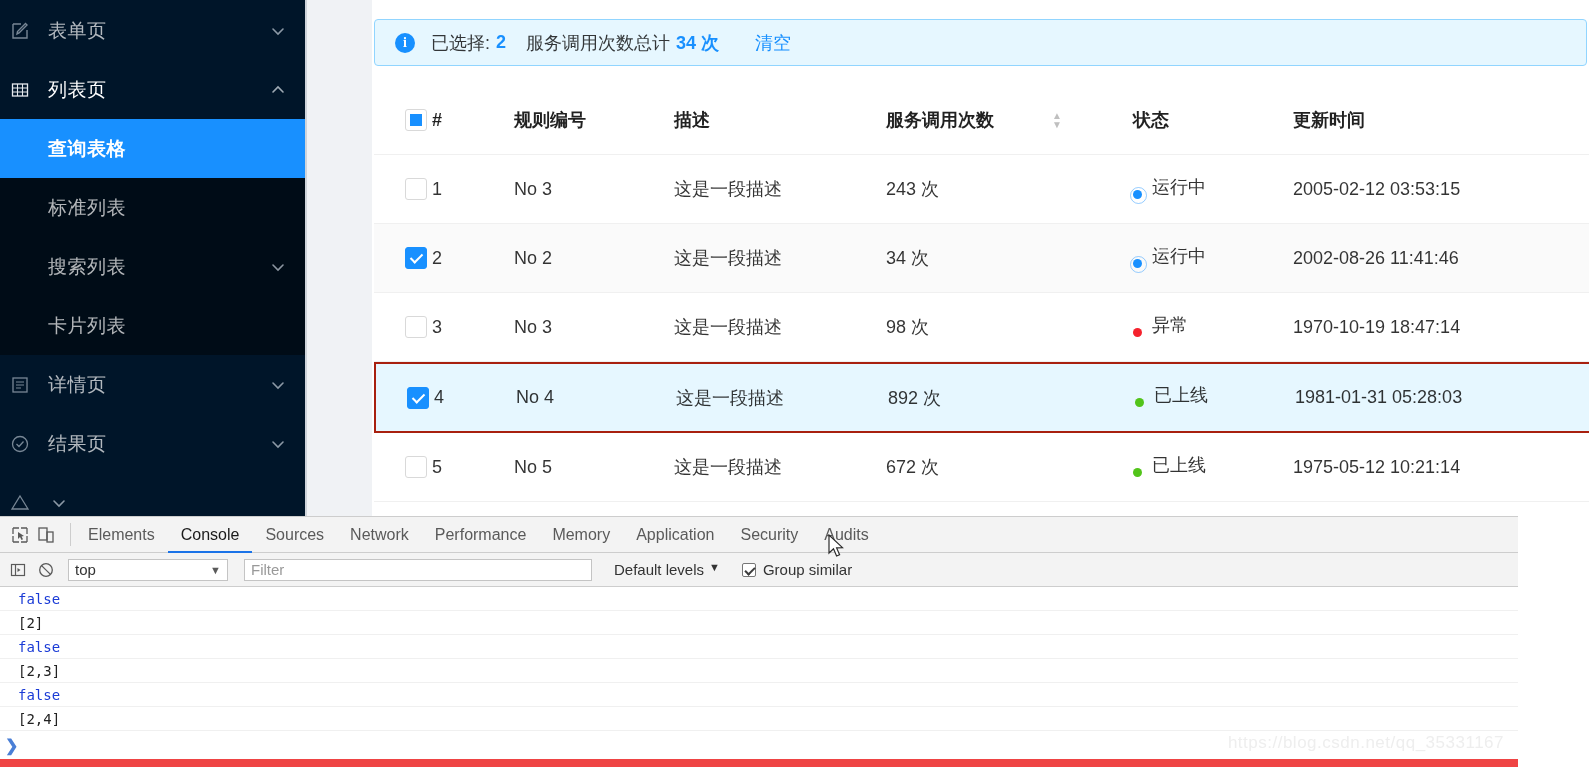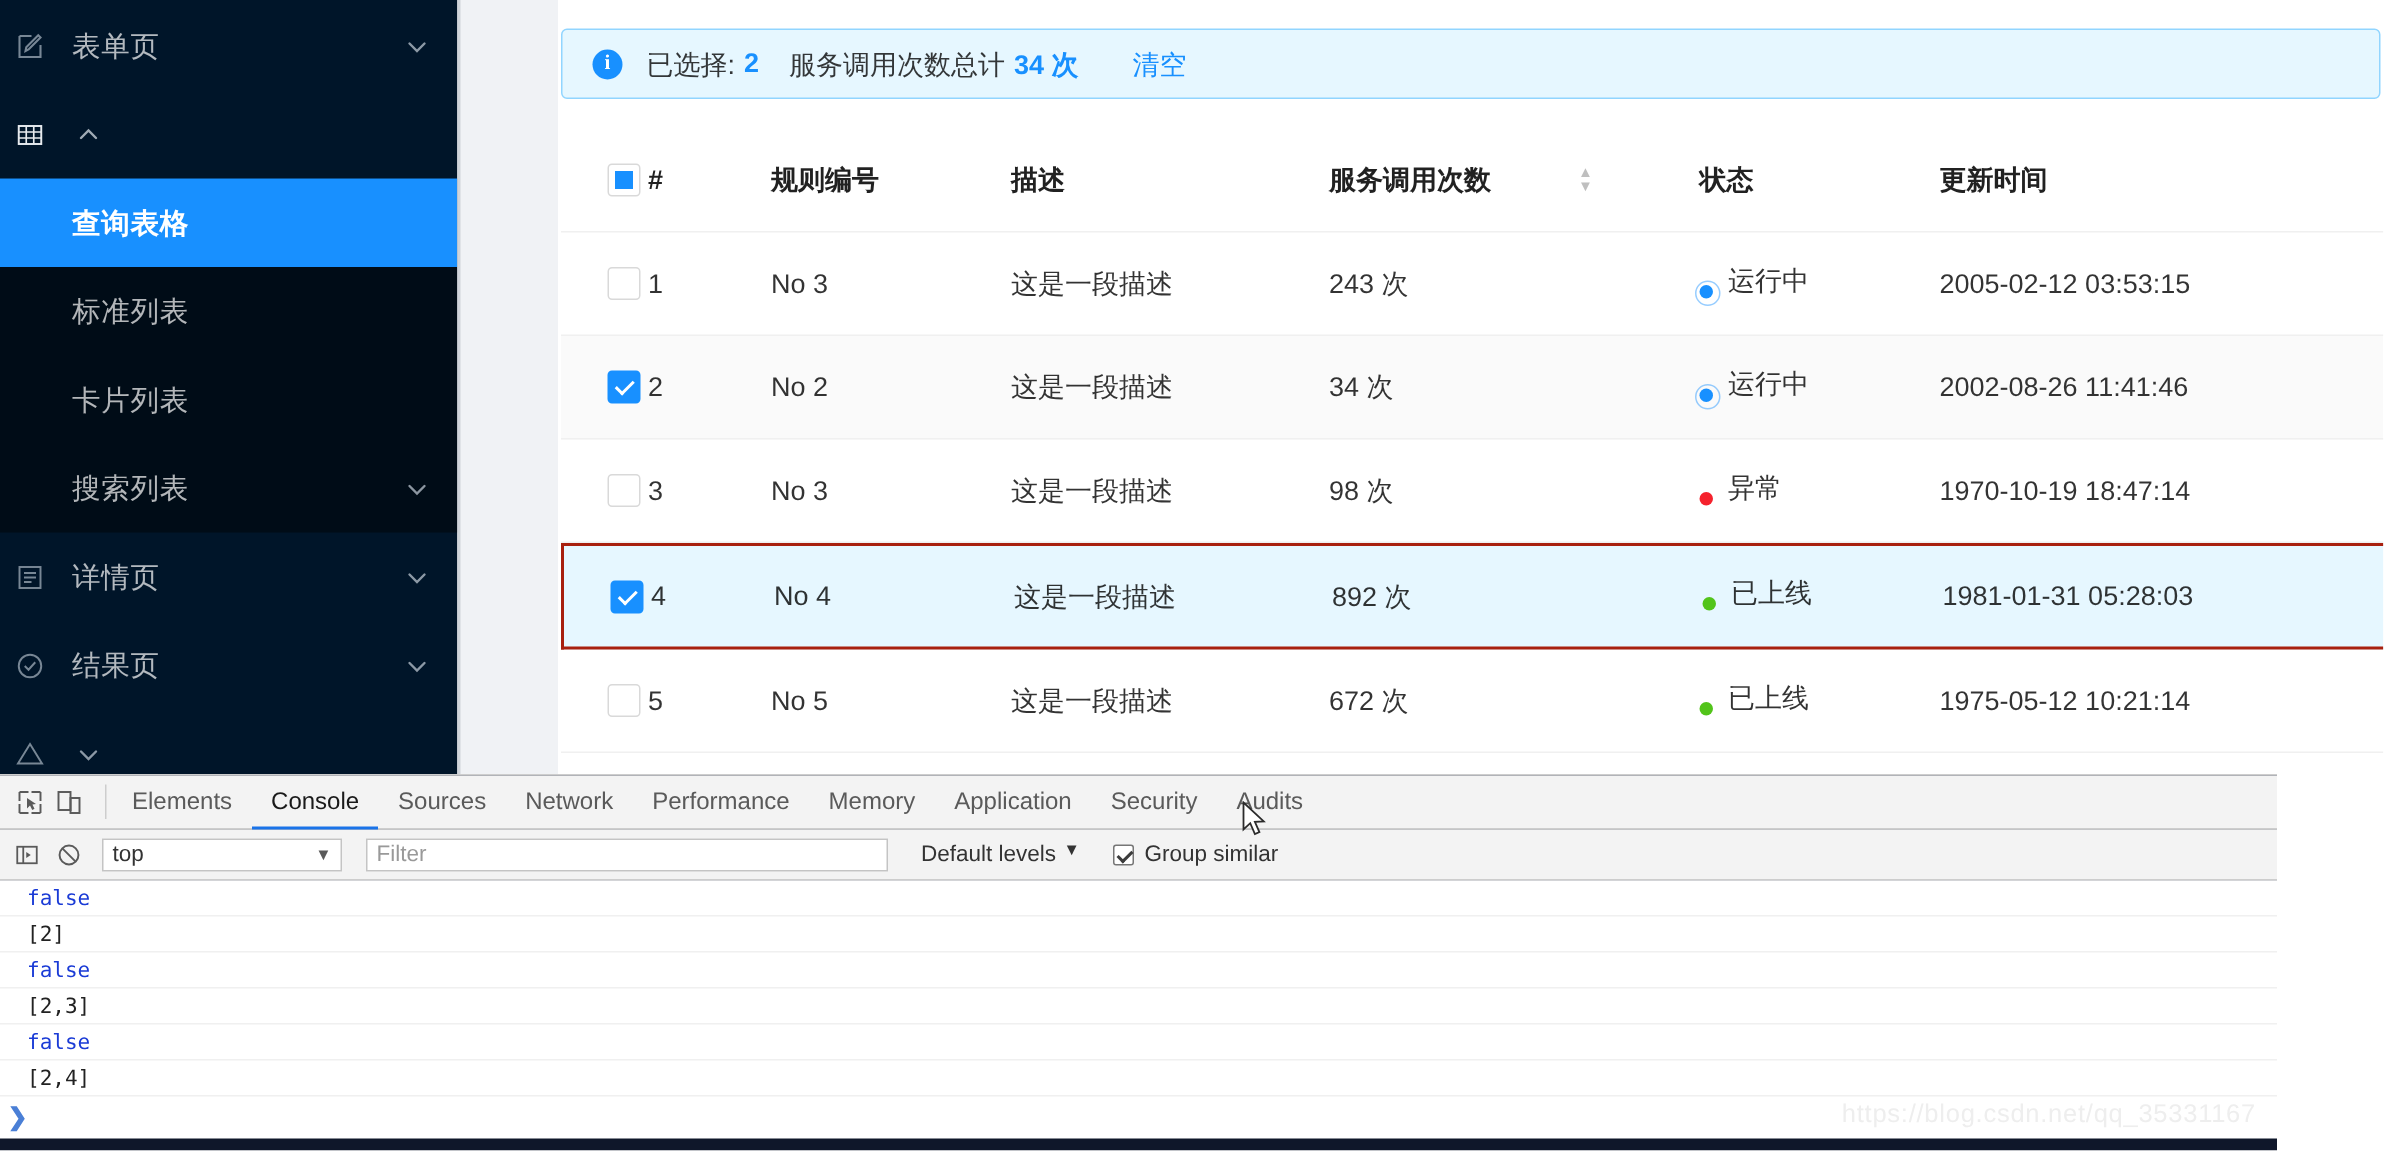--- a/index.html
+++ b/index.html
@@ -194,21 +194,21 @@
     width: 15px; height: 15px; border-radius: 50%;
     border: 1px solid #1890ff; opacity: 0.45;
   }
   .dot.red   { background: #f5222d; }
   .dot.green { background: #52c41a; }
 
   
   .devtools {
     position: absolute; left: 0; top: 516px;
     width: 1518px; height: 251px;
-    background: #0f172a;
+    background: #ef4444;
     border-top: 1px solid #cdcdcd;
     font-family: "Liberation Sans", sans-serif;
   }
   .dt-tabbar {
     height: 36px;
     display: flex; align-items: stretch;
     border-bottom: 1px solid #cdcdcd;
     background: #f3f3f3;
     position: relative;
   }
@@ -335,44 +335,45 @@
       </span>
     </div>
 
     <div class="menu-item open">
       <span class="mi-icon">
         <svg width="20" height="20" viewBox="0 0 20 20">
             <rect x="2.5" y="4" width="15" height="12" fill="none" stroke="#e6eaee" stroke-width="1.3"></rect>
             <path d="M2.5 8 H17.5 M2.5 12 H17.5 M7.5 4 V16 M12.5 4 V16" stroke="#e6eaee" stroke-width="1.1"></path>
           </svg>
       </span>
+      <span class="mi-label">列表页</span>
       <span class="mi-arrow">
         <svg class="caret" width="16" height="16" viewBox="0 0 16 16">
             <path d="M3 10 L8 5 L13 10" fill="none" stroke="#dde4ea" stroke-width="1.6" stroke-linecap="round"></path>
           </svg>
       </span>
     </div>
 
     <div class="submenu">
       <div class="sub-item active">
         <span class="si-label">查询表格</span>
       </div>
       <div class="sub-item">
         <span class="si-label">标准列表</span>
-      </div>
-      <div class="sub-item">
-        <span class="si-label">卡片列表</span>
       </div>
       <div class="sub-item">
         <span class="si-label">搜索列表</span>
         <span class="si-arrow">
           <svg class="caret" width="16" height="16" viewBox="0 0 16 16">
               <path d="M3 6 L8 11 L13 6" fill="none" stroke="#c3ccd6" stroke-width="1.6" stroke-linecap="round"></path>
             </svg>
         </span>
+      </div>
+      <div class="sub-item">
+        <span class="si-label">卡片列表</span>
       </div>
     </div>
 
     <div class="menu-item">
       <span class="mi-icon">
         <svg width="20" height="20" viewBox="0 0 20 20">
             <rect x="3" y="3" width="14" height="14" fill="none" stroke="#9aa7b4" stroke-width="1.3"></rect>
             <path d="M6 7 H14 M6 10 H14 M6 13 H11" stroke="#9aa7b4" stroke-width="1.2"></path>
           </svg>
       </span>

